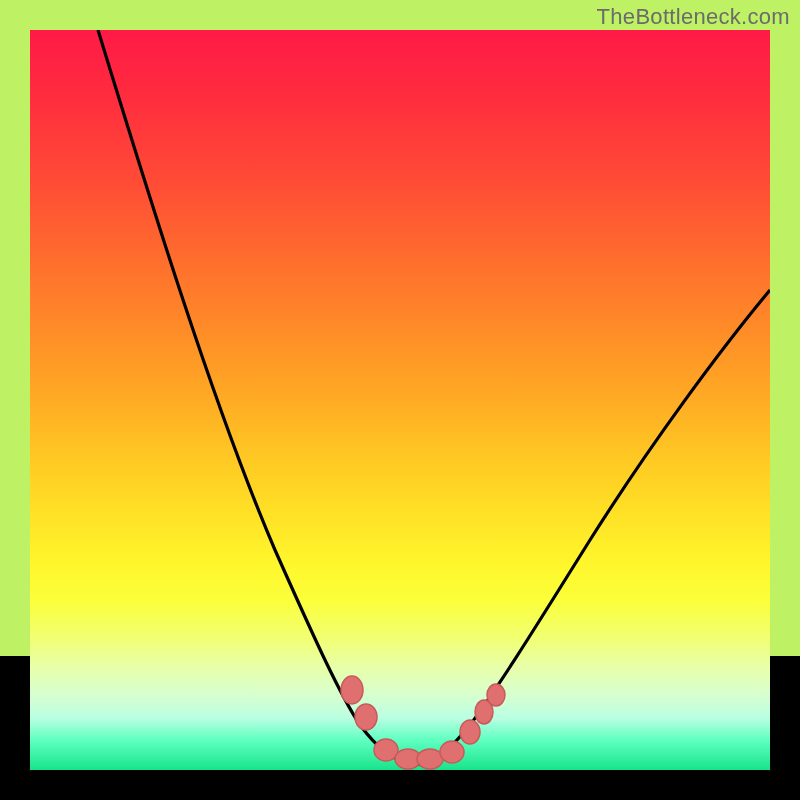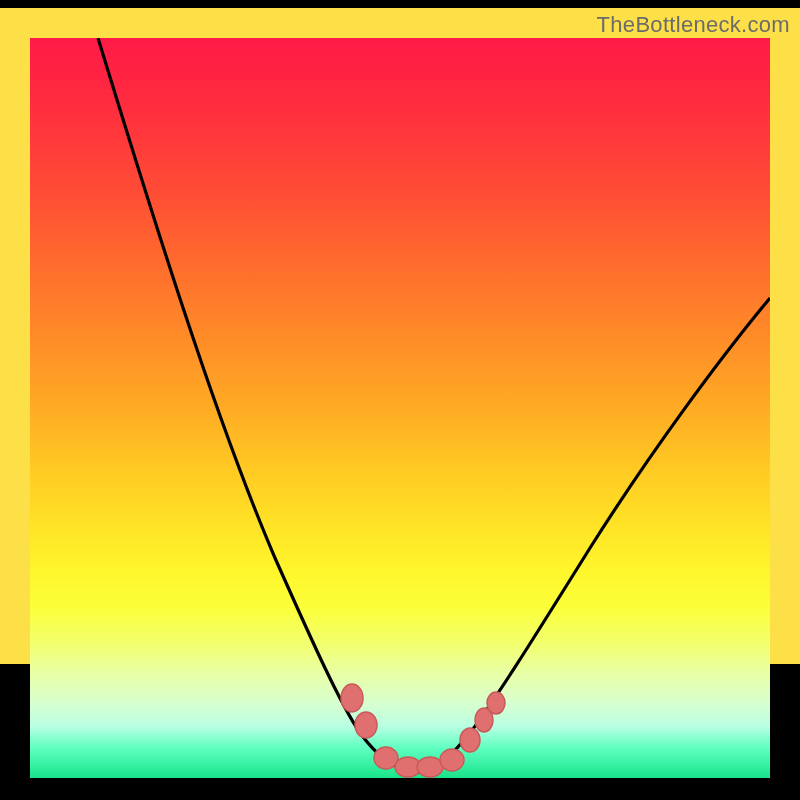--- a/index.html
+++ b/index.html
@@ -9,22 +9,21 @@
     height: 800px;
     overflow: hidden;
     background: #000;
     font-family: Arial, Helvetica, sans-serif;
   }
   .frame {
     position: absolute;
     top: 0; left: 0;
     width: 800px;
     height: 656px;
-    background: #fde047;
-    margin-top: 8px;
+    background: #bef264;
   }
   .plot {
     position: absolute;
     top: 30px;
     left: 30px;
     width: 740px;
     height: 740px;
     background: linear-gradient(to bottom,
       #ff1a47 0%,
       #ff2a3f 8%,

